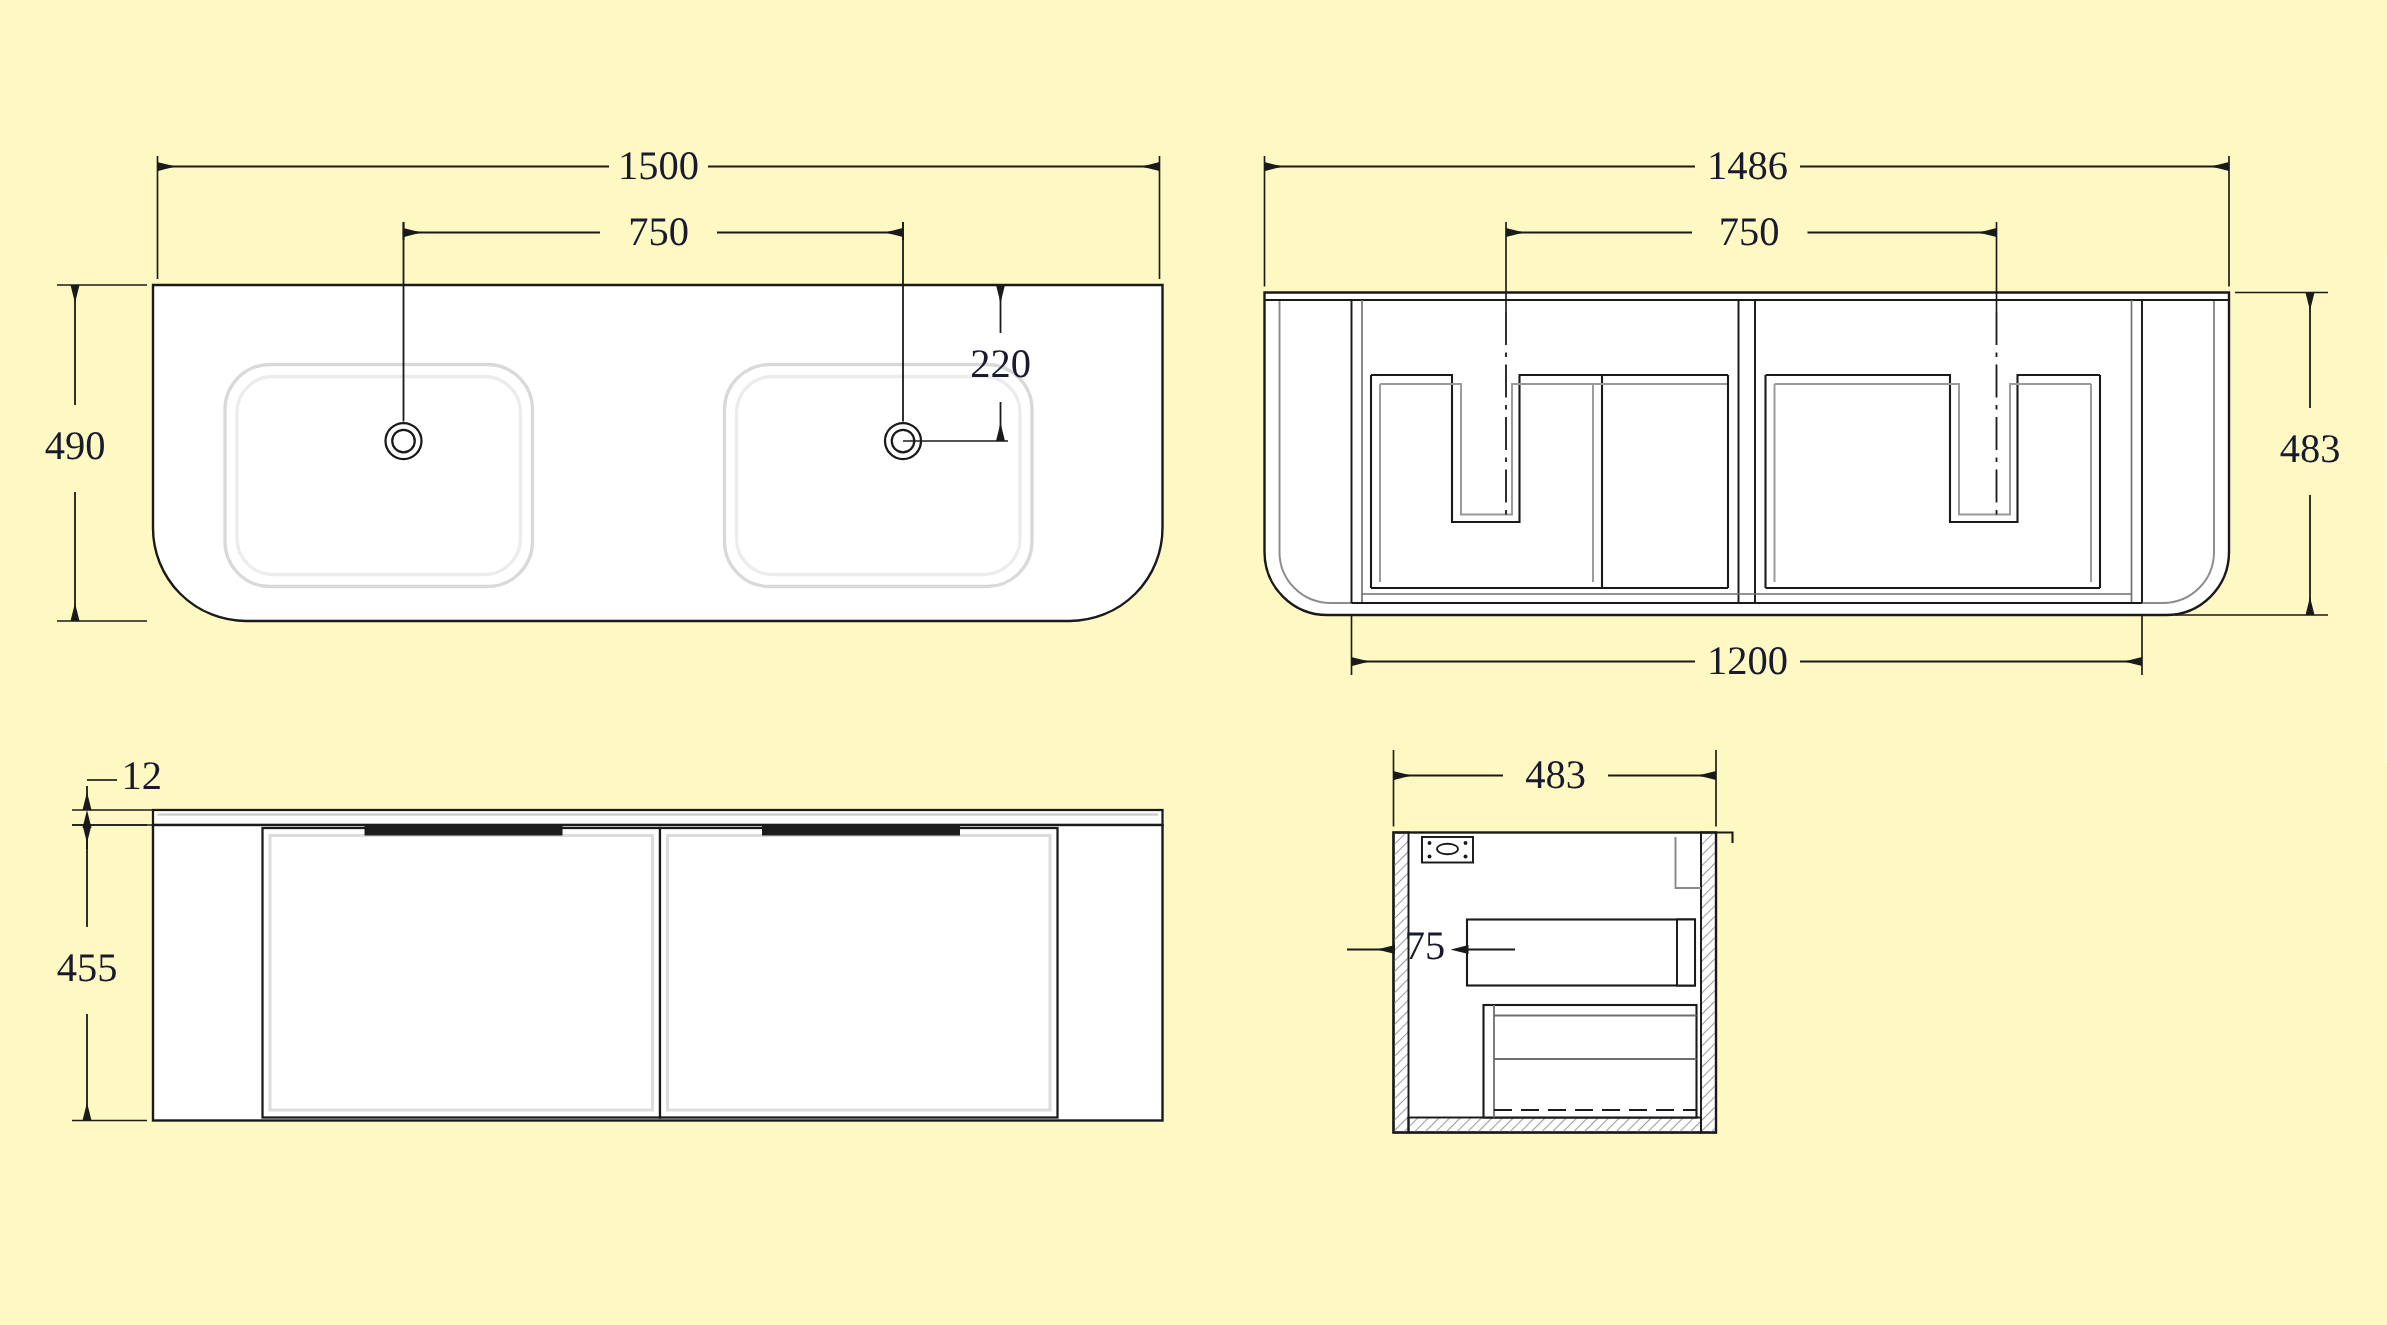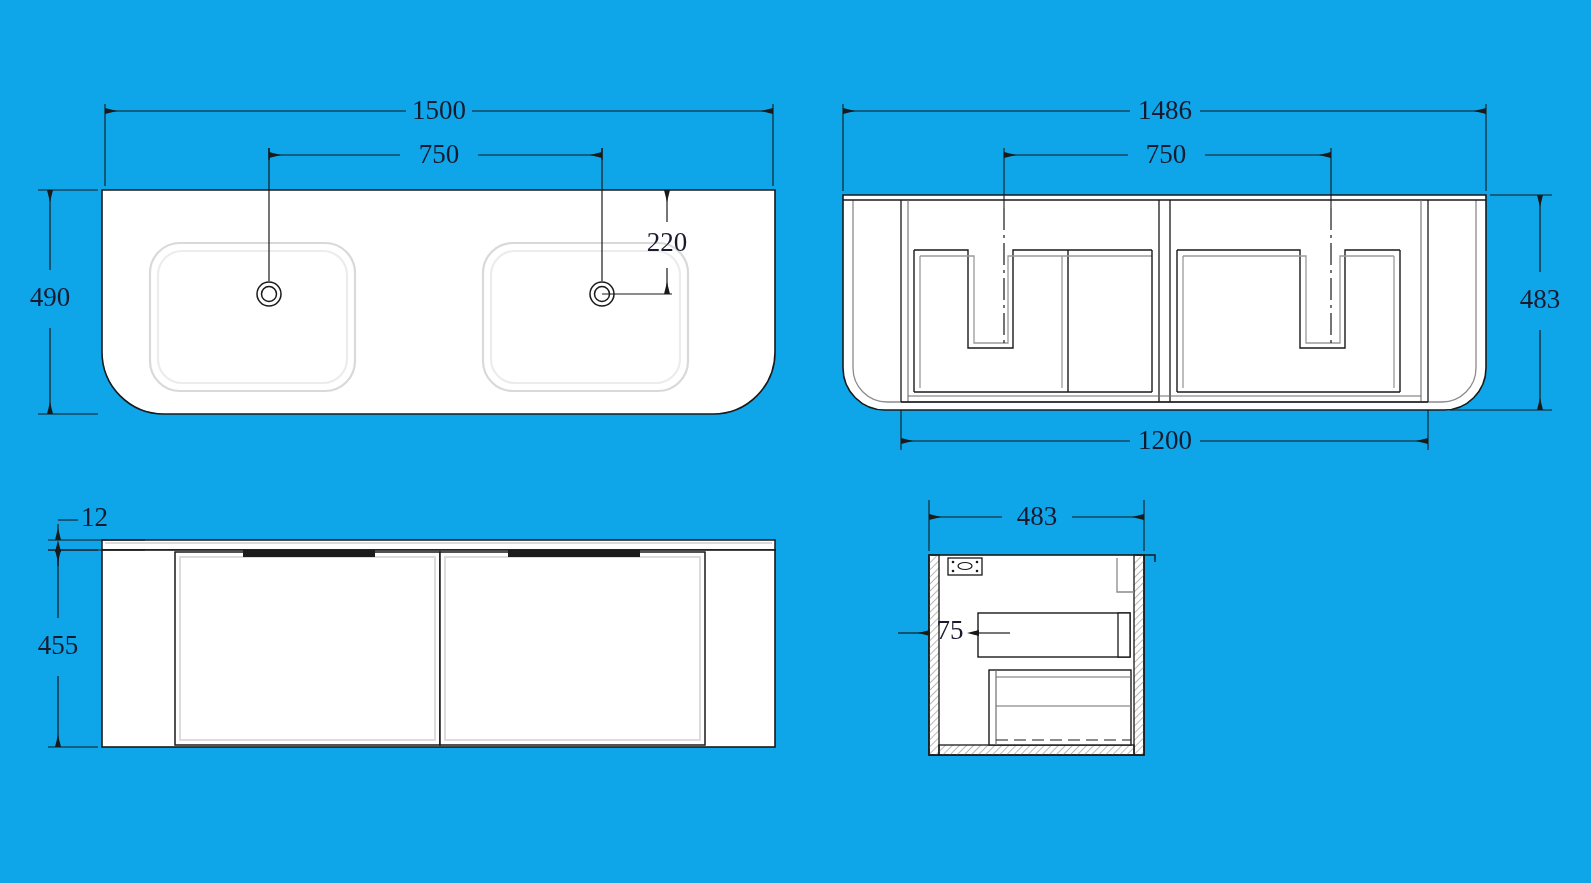--- a/index.html
+++ b/index.html
@@ -1,18 +1,18 @@
 <!DOCTYPE html>
 <html><head>
 <meta charset="utf-8">
 <title>Vanity Unit Technical Drawing</title>
 <style>
   html,body{margin:0;padding:0;background:#ffffff;}
   body{width:1591px;height:883px;font-family:"Liberation Serif",serif;overflow:hidden;}
-  #sheet{position:relative;width:1591px;height:883px;background:#0ea5e9;}
+  #sheet{position:relative;width:1591px;height:883px;background:#fef9c3;}
   #sheet svg{position:absolute;left:0;top:0;}
   .dimtext{font-family:"Liberation Serif",serif;font-size:27px;fill:#1a1a2e;dominant-baseline:middle;}
   text{user-select:none;}
 </style>
 </head>
 <body>
 
 <div id="sheet">
 
   <svg width="1591" height="883" viewBox="0 0 1591 883" xmlns="http://www.w3.org/2000/svg">

